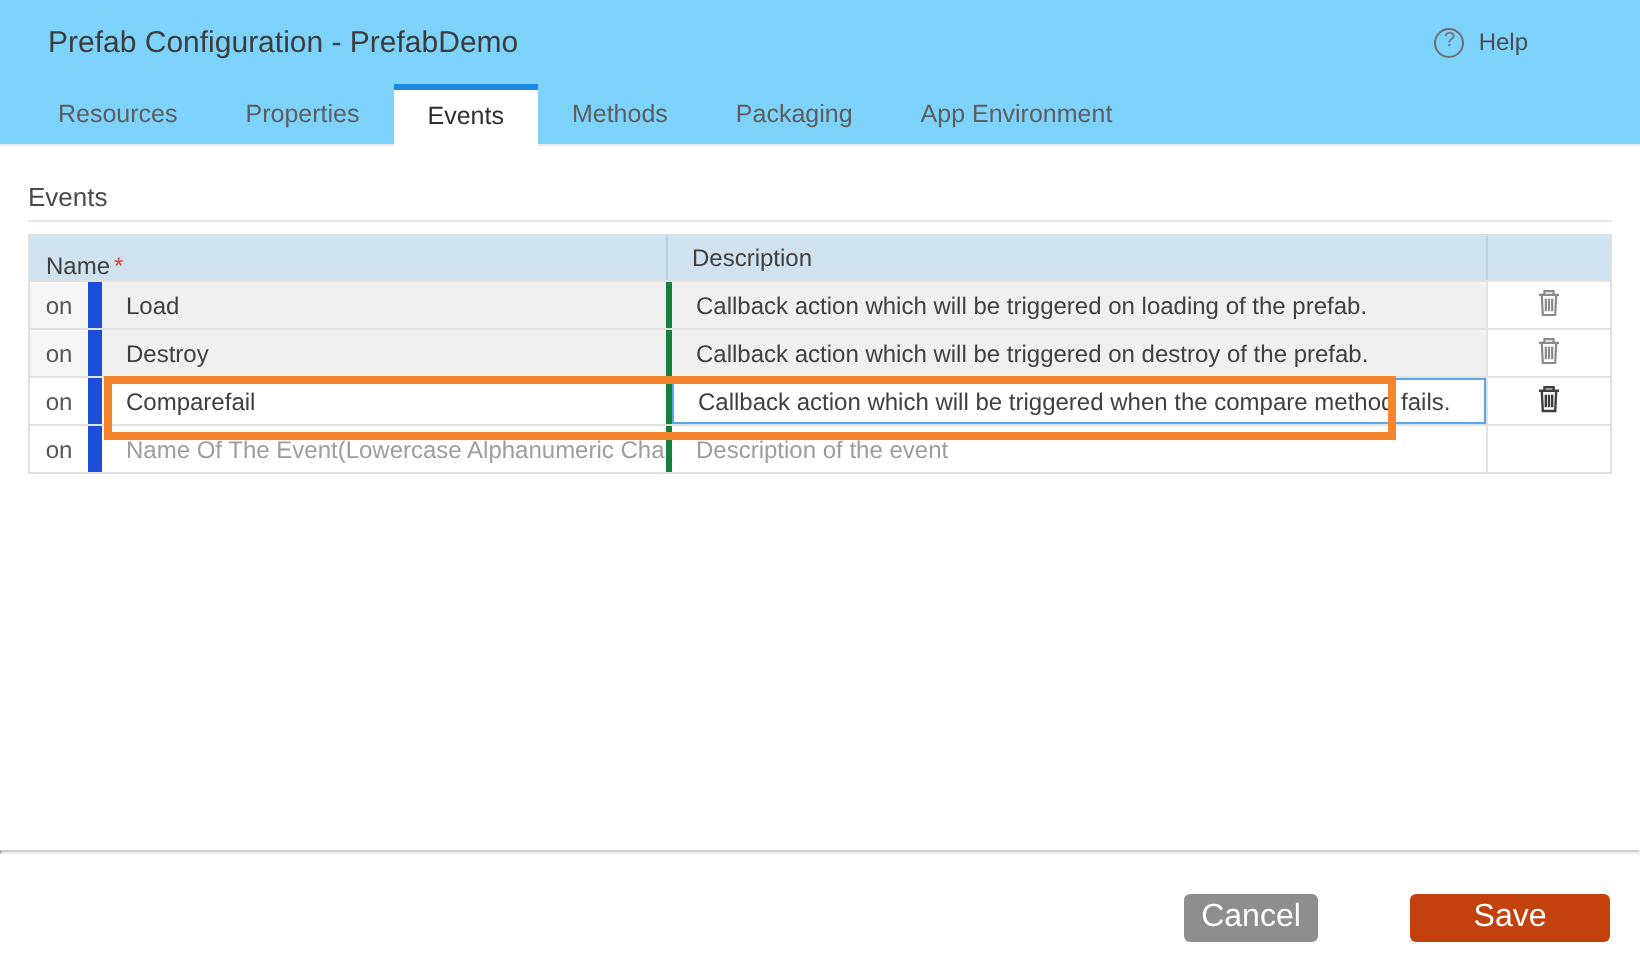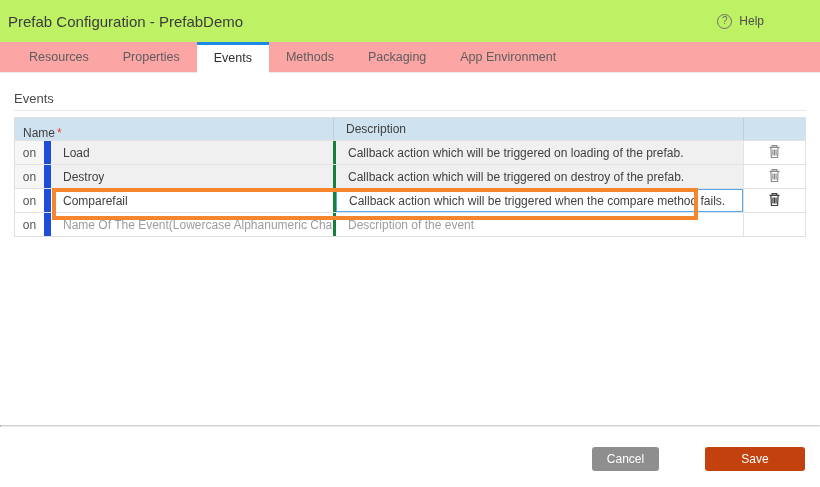--- a/index.html
+++ b/index.html
@@ -5,35 +5,35 @@
   * { margin:0; padding:0; box-sizing:border-box; }
   html,body { width:820px; height:487px; }
   body {
     font-family:"Liberation Sans", sans-serif;
     background:#ffffff; color:#3f3f3f;
     position:relative; overflow:hidden;
   }
 
   
   .dialog-header{
-    height:42px; background:#bef264;
+    height:42px; background:#7dd3fc;
     display:flex; align-items:center; justify-content:space-between;
-    padding:0 56px 0 8px;
+    padding:0 56px 0 24px;
   }
   .dialog-title{ font-size:15px; color:#3c3c3c; }
   .help{ display:flex; align-items:center; gap:7px; font-size:12px; color:#4d4d4d; cursor:pointer; }
   .help-icon{
     width:15px; height:15px; border:1px solid #6f6f6f; border-radius:50%;
     display:flex; align-items:center; justify-content:center;
     font-size:10px; color:#6f6f6f; line-height:1;
   }
 
   
   .tab-bar{
-    height:31px; background:#fca5a5; display:flex; padding-left:12px;
+    height:31px; background:#7dd3fc; display:flex; padding-left:12px;
     border-bottom:1px solid #eaeaea;
   }
   .tab{
     padding:0 17px; font-size:12.5px; color:#5d5d5d;
     line-height:30px; cursor:pointer; white-space:nowrap;
   }
   .tab.active{
     background:#ffffff; border-top:3px solid #1e88e5;
     line-height:27px; color:#2e2e2e; box-shadow:0 1px 0 0 #ffffff;
   }
@@ -79,21 +79,21 @@
 
   
   .annotation{
     position:absolute; left:52px; top:188px; width:646px; height:32px;
     border:4px solid #f6862d; pointer-events:none; z-index:20;
   }
 
   
   .footer-rule{ position:absolute; left:0; right:0; top:425px; border-top:1px solid #cfcfcf; }
   .footer{ position:absolute; right:15px; top:447px; display:flex; gap:10px; }
-  .btn{ height:24px; border:none; border-radius:3px; color:#ffffff; font-size:12px;
+  .btn{ height:24px; border:none; border-radius:3px; color:#ffffff; font-size:16px;
         font-family:"Liberation Sans", sans-serif; cursor:pointer; }
   .btn-cancel{ width:67px; background:#8e8e8e; }
   .btn-save{ width:100px; background:#c2410c;margin-left:36px; }
 </style>
 </head>
 <body>
 
 <div class="dialog-header">
   <div class="dialog-title">Prefab Configuration - PrefabDemo</div>
   <div class="help">

